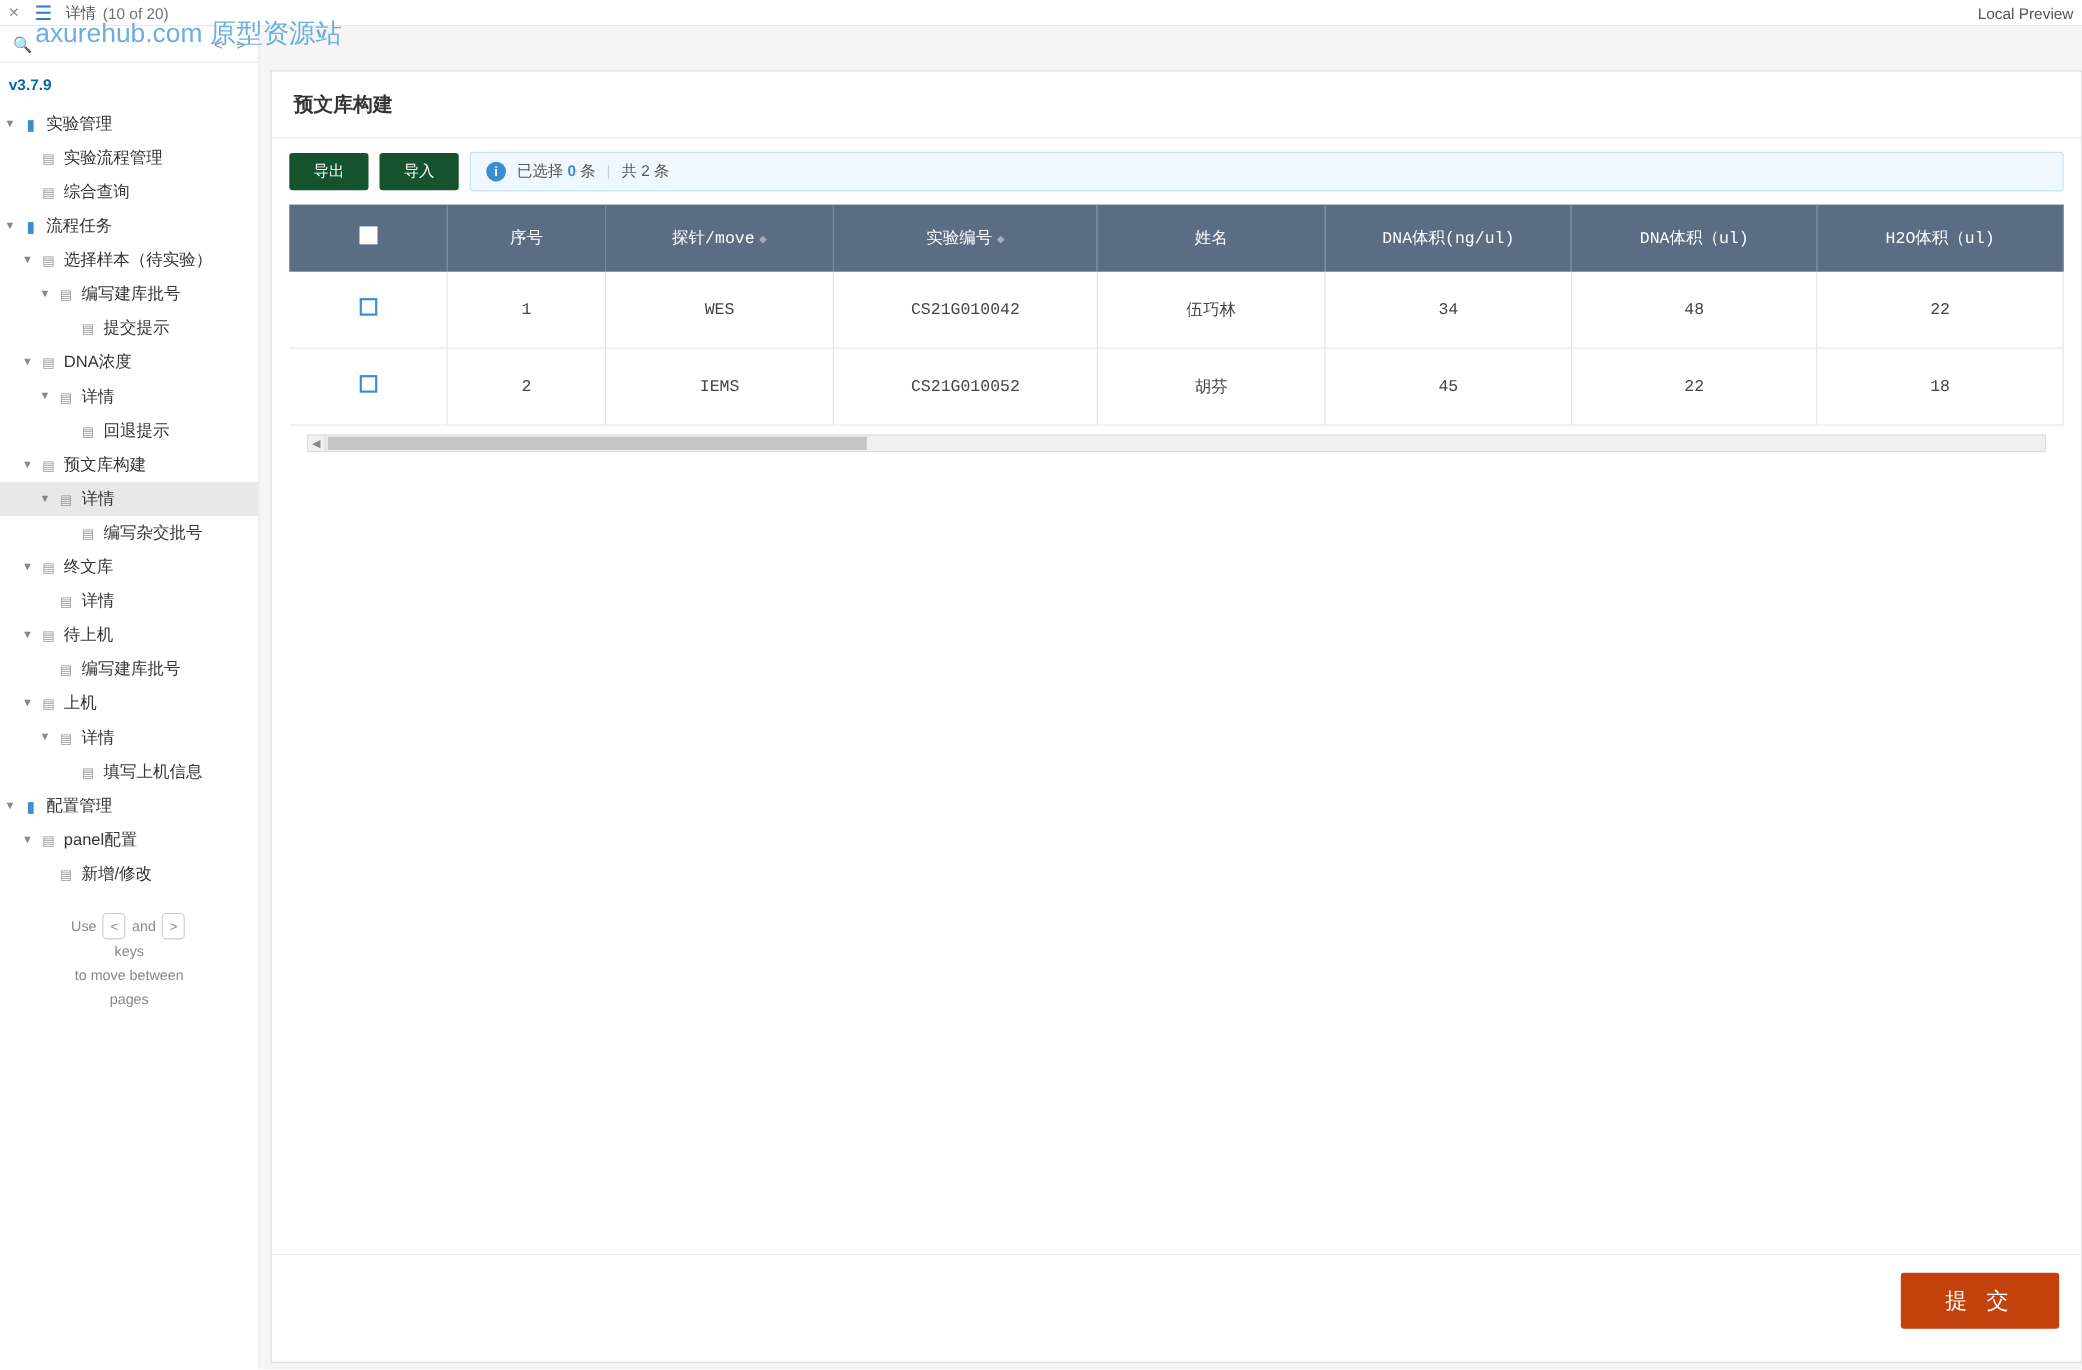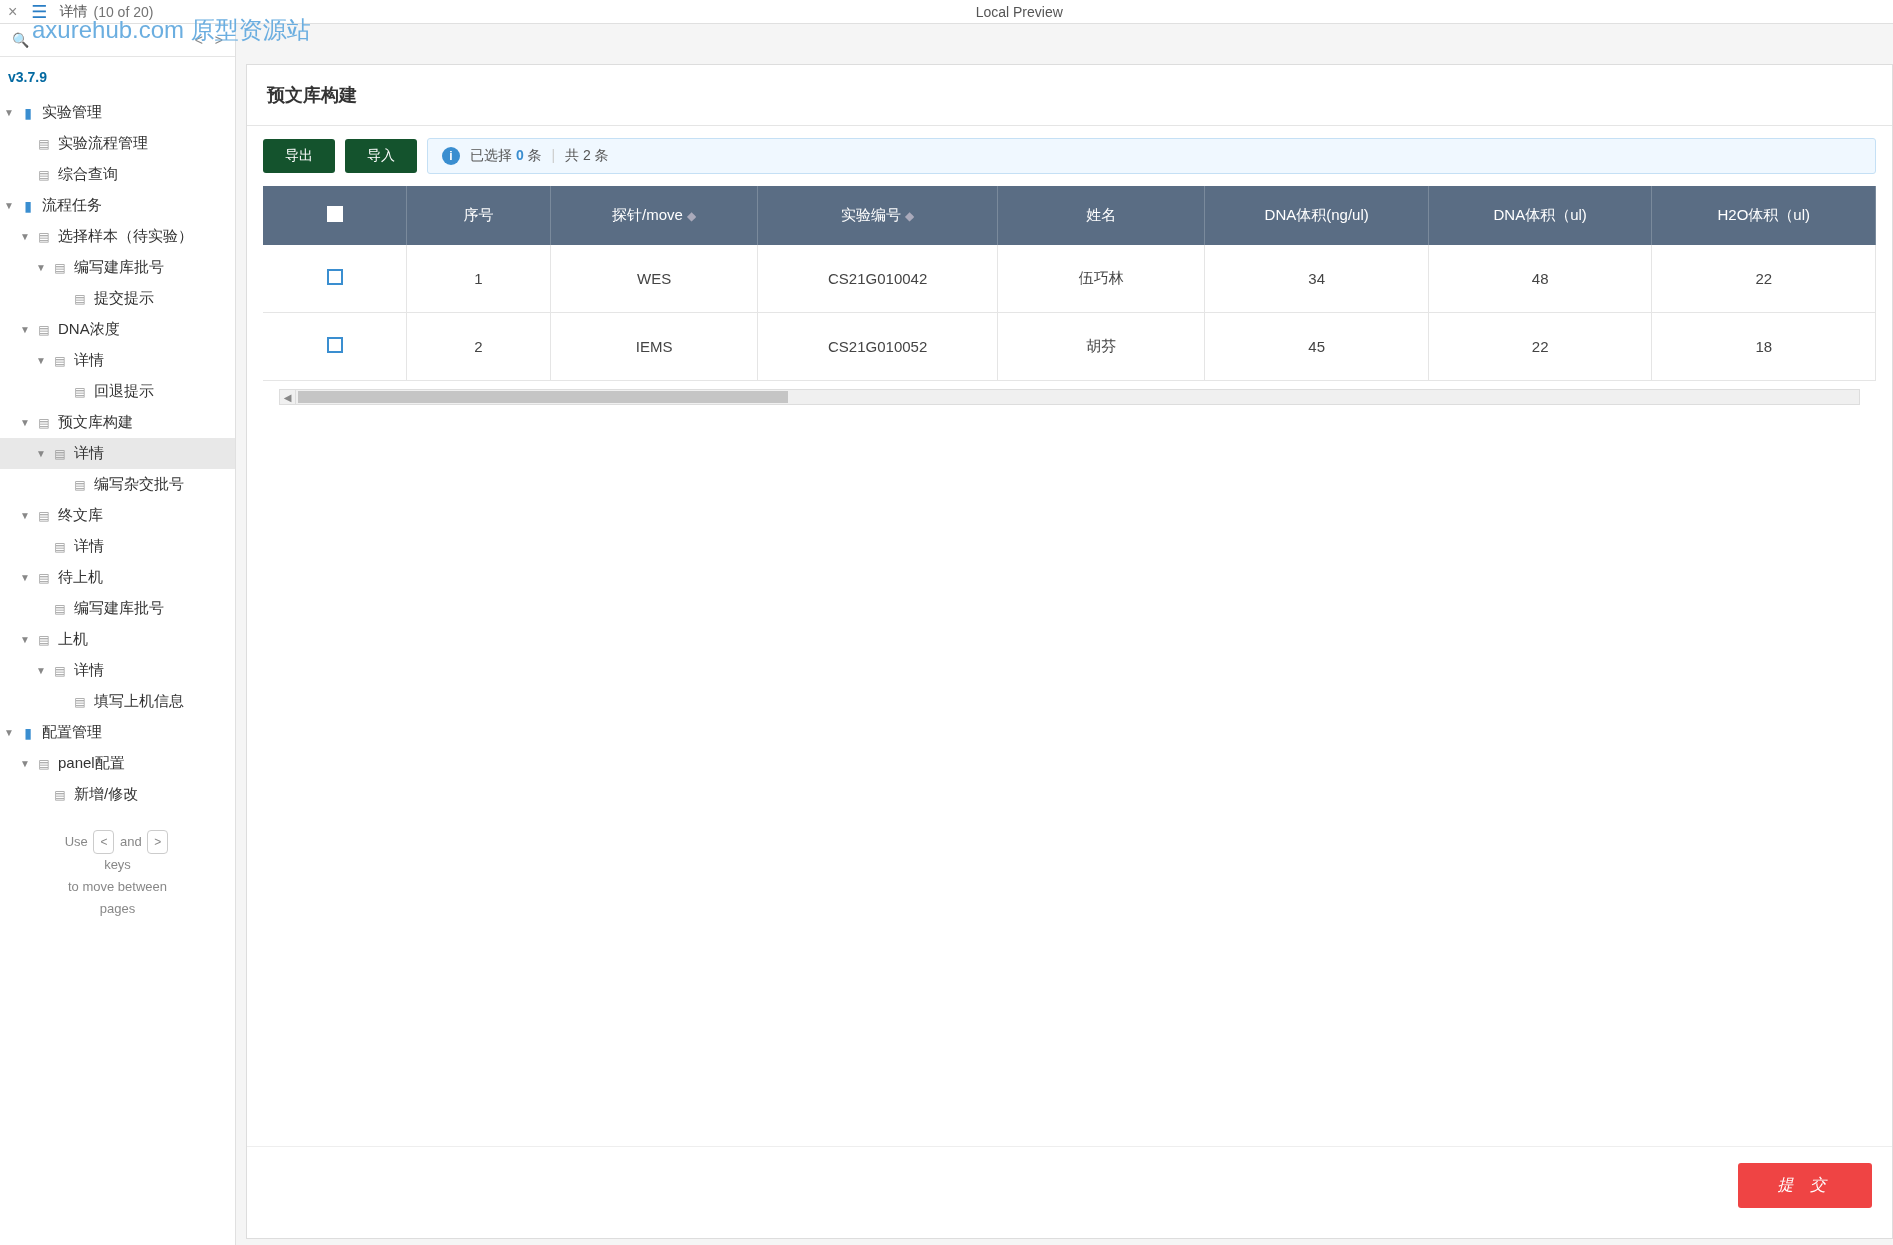--- a/index.html
+++ b/index.html
@@ -3,21 +3,21 @@
   <meta charset="utf-8">
   <style>
     * { margin: 0; padding: 0; box-sizing: border-box; }
     body { font-family: "Microsoft YaHei", Arial, sans-serif; font-size: 14px; color: #333; background: #fff; overflow: hidden; }
     
     .top-bar { height: 24px; display: flex; align-items: center; padding: 0 8px; border-bottom: 1px solid #e0e0e0; }
     .top-close { color: #888; font-size: 16px; margin-right: 14px; cursor: pointer; }
     .top-menu-icon { color: #2a7ec5; font-size: 18px; margin-right: 12px; }
     .top-title { color: #555; margin-right: 6px; }
     .top-count { color: #737373; }
-    .top-center { flex: 1; text-align: center; color: #555; }
+    .top-center { flex: 1; text-align: right; color: #555; }
     
     .watermark { position: absolute; top: 14px; left: 32px; color: #6baee0; font-size: 24px; font-weight: 300; pointer-events: none; z-index: 100; }
     
     .container { display: flex; height: calc(100vh - 24px); }
     
     .sidebar { width: 236px; border-right: 1px solid #e0e0e0; overflow-y: auto; background: #fff; }
     .sidebar-header { display: flex; align-items: center; justify-content: space-between; padding: 8px 12px; border-bottom: 1px solid #e5e5e5; }
     .search-icon { color: #888; font-size: 14px; }
     .nav-arrows { display: flex; gap: 12px; color: #888; }
     .nav-arrow { cursor: pointer; font-size: 14px; }
@@ -46,34 +46,34 @@
     
     .toolbar { padding: 12px 16px; display: flex; align-items: center; gap: 10px; }
     .btn-primary { background: #14532d; color: #fff; border: none; padding: 8px 22px; border-radius: 3px; font-size: 14px; cursor: pointer; }
     .info-bar { flex: 1; background: #f0f8ff; border: 1px solid #c5e0f5; border-radius: 3px; padding: 8px 14px; display: flex; align-items: center; gap: 10px; }
     .info-icon { width: 18px; height: 18px; border-radius: 50%; background: #3a8ed0; color: #fff; display: inline-flex; align-items: center; justify-content: center; font-size: 12px; font-weight: bold; }
     .info-text { color: #555; }
     .info-count { color: #3a8ed0; font-weight: bold; }
     .info-divider { color: #ccc; margin: 0 6px; }
     
     .table-wrap { padding: 0 16px; }
-    .data-table { width: 100%; border-collapse: collapse; }
+    .data-table { width: 100%; border-collapse: collapse; font-family: Liberation Mono, monospace; }
     .data-table th { background: #5a6d84; color: #fff; padding: 20px 8px; font-weight: normal; font-size: 15px; border-right: 1px solid #7a8a9c; text-align: center; }
     .data-table td { padding: 24px 8px; text-align: center; border-bottom: 1px solid #e5e5e5; border-right: 1px solid #e5e5e5; color: #444; font-size: 15px; }
     .checkbox { width: 16px; height: 16px; border: 2px solid #3a8ed0; display: inline-block; cursor: pointer; }
     .checkbox-header { border-color: #fff; background: #fff; }
     .sort-icon { color: #aab; margin-left: 4px; font-size: 12px; }
     
     .scrollbar { margin: 8px 16px 0; height: 16px; background: #f0f0f0; border: 1px solid #ddd; position: relative; }
     .scrollbar-thumb { position: absolute; left: 18px; top: 1px; height: 12px; width: 490px; background: #c5c5c5; }
     .scrollbar-arrow { position: absolute; top: 0; width: 16px; height: 14px; display: flex; align-items: center; justify-content: center; color: #888; font-size: 10px; }
     .scrollbar-arrow.left { left: 0; border-right: 1px solid #ddd; }
     
     .footer { margin-top: auto; padding: 16px 20px 30px; display: flex; justify-content: flex-end; border-top: 1px solid #eee; }
-    .submit-btn { background: #ef4444; color: #fff; border: none; padding: 12px 40px; border-radius: 3px; font-size: 16px; cursor: pointer; letter-spacing: 6px; font-style: italic; }
+    .submit-btn { background: #c2410c; color: #fff; border: none; padding: 12px 40px; border-radius: 3px; font-size: 20px; cursor: pointer; letter-spacing: 6px; }
   </style>
 </head>
 <body>
 
 <div class="top-bar">
   <span class="top-close">×</span>
   <span class="top-menu-icon">☰</span>
   <span class="top-title">详情</span>
   <span class="top-count">(10 of 20)</span>
   <span class="top-center">Local Preview</span>

